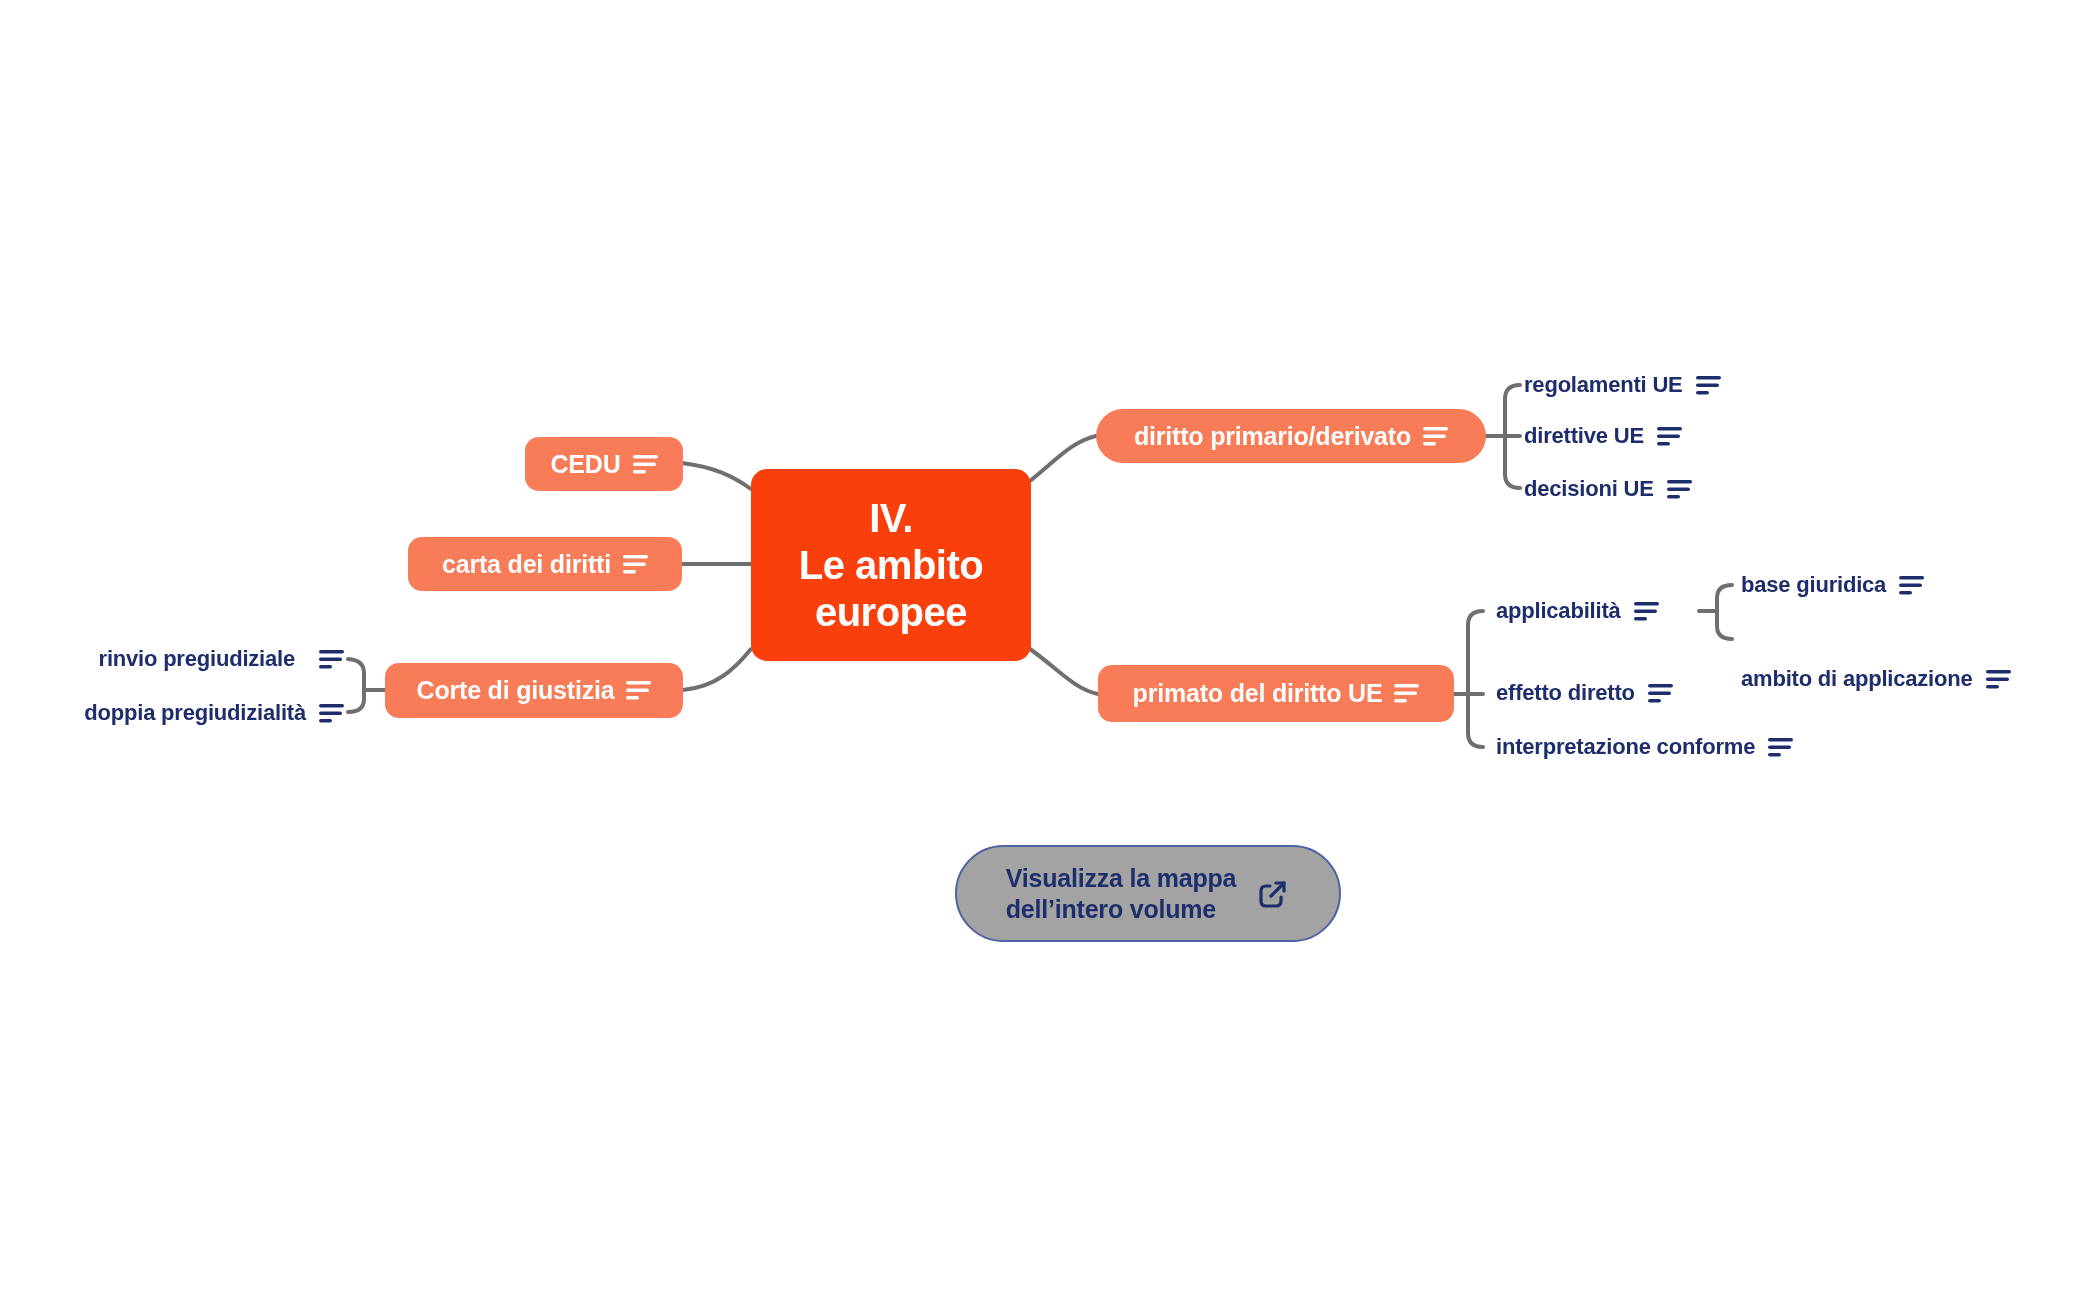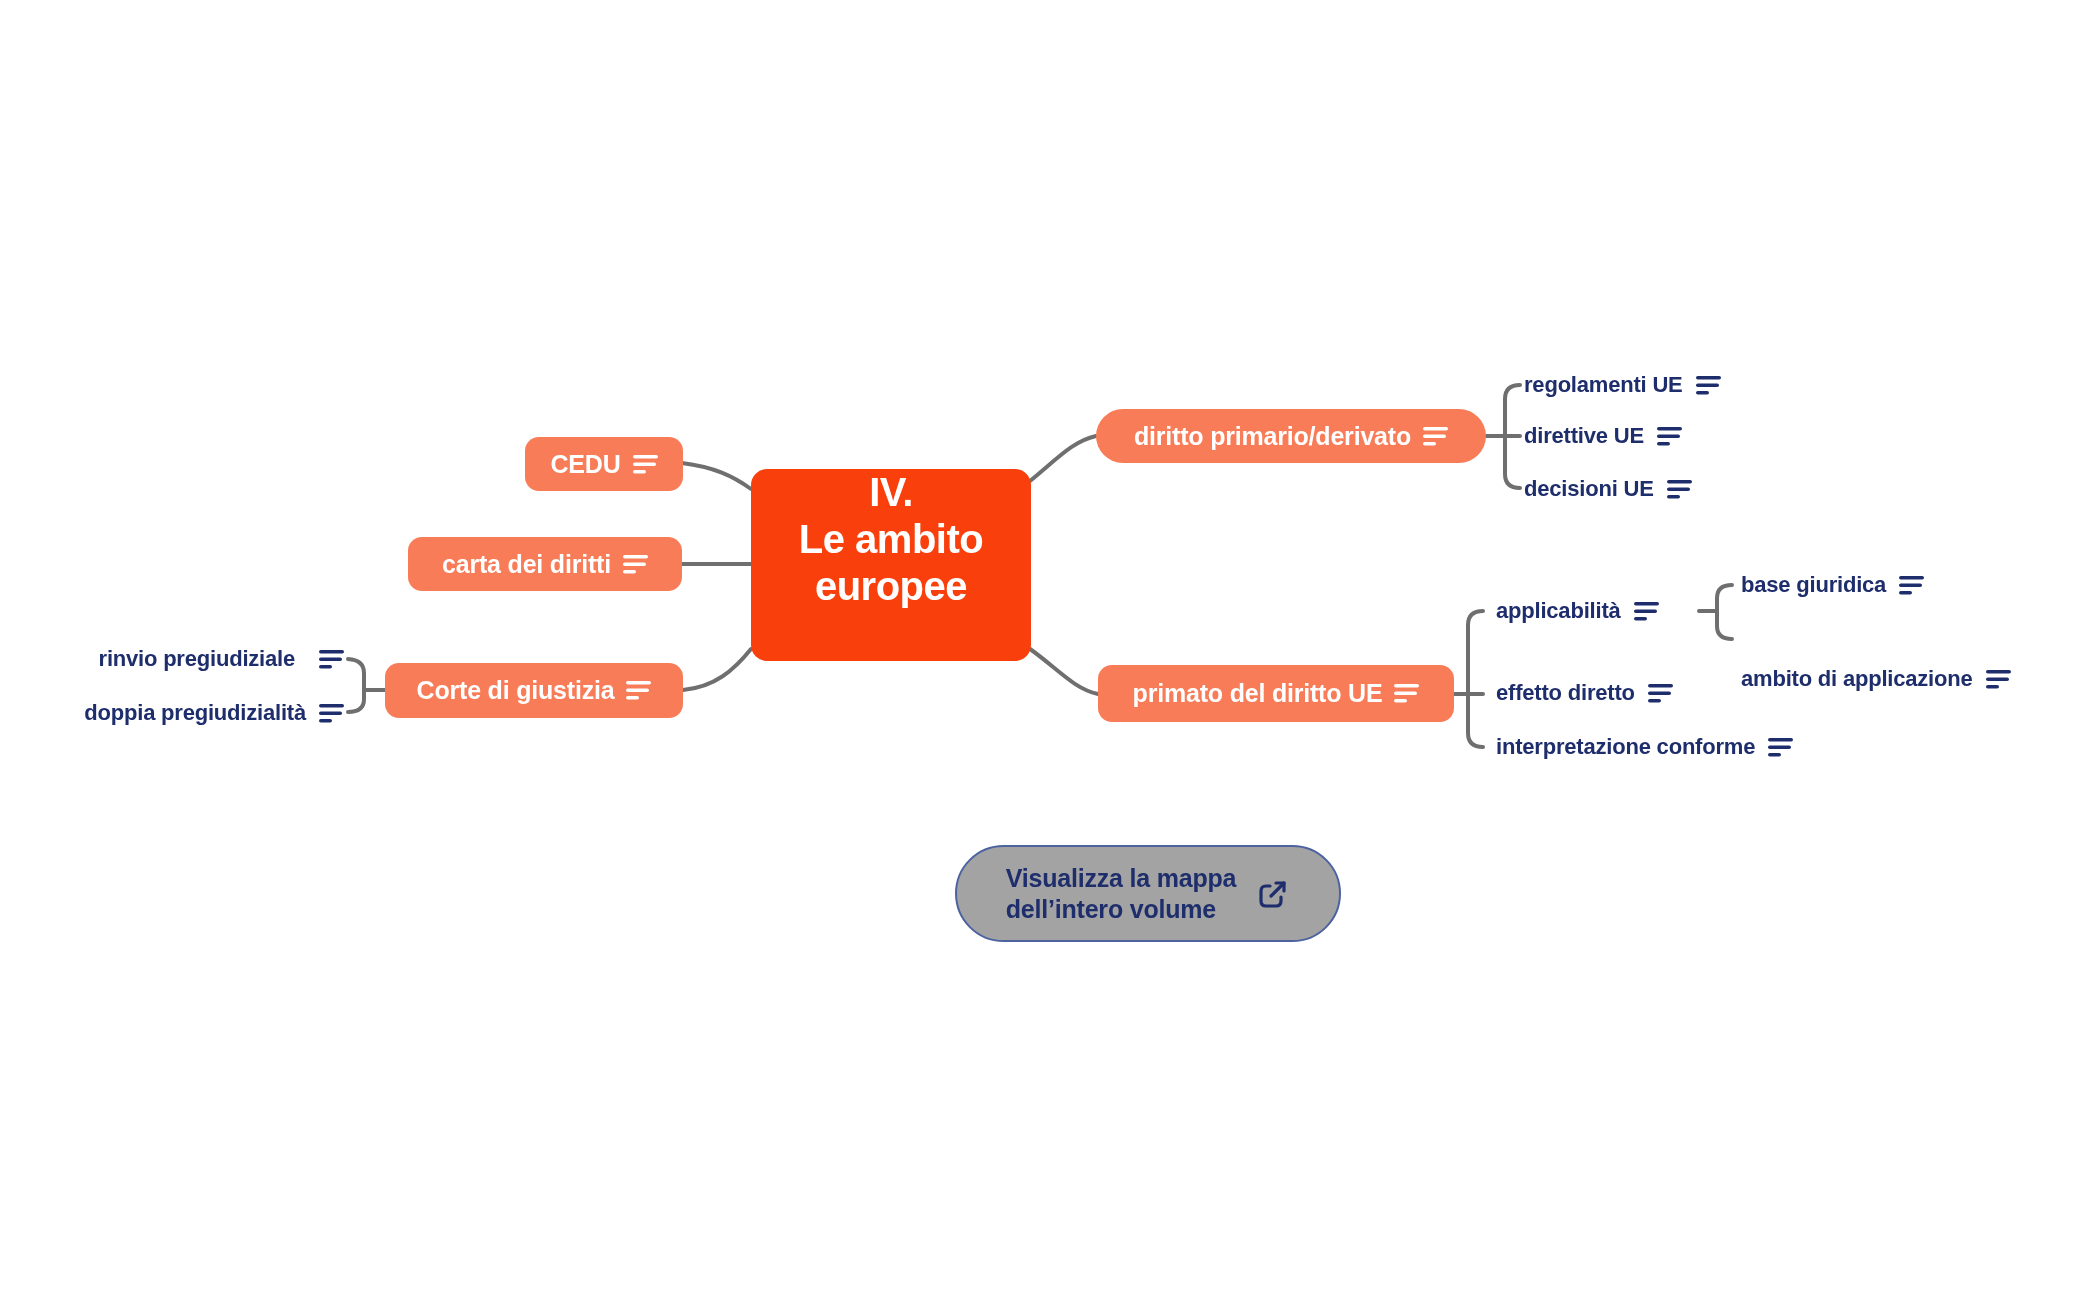--- a/index.html
+++ b/index.html
@@ -24,21 +24,21 @@
     font-size:25px;
     letter-spacing:-0.2px;
     box-sizing:border-box;
     cursor:pointer;
   }
   .root{
     position:absolute;
     left:751px;top:469px;width:280px;height:192px;
     background:#F9400C;border-radius:16px;
     color:#ffffff;font-weight:bold;font-size:40px;line-height:47px;
-    display:flex;flex-direction:column;align-items:center;justify-content:flex-start;
+    display:flex;flex-direction:column;align-items:center;justify-content:center;
     text-align:center;letter-spacing:-0.5px;
     cursor:pointer;
   }
   .leaf{
     position:absolute;
     display:flex;align-items:center;gap:13px;
     height:34px;
     color:#1E2D6B;font-weight:bold;font-size:22px;letter-spacing:-0.2px;
     white-space:nowrap;
     cursor:pointer;

